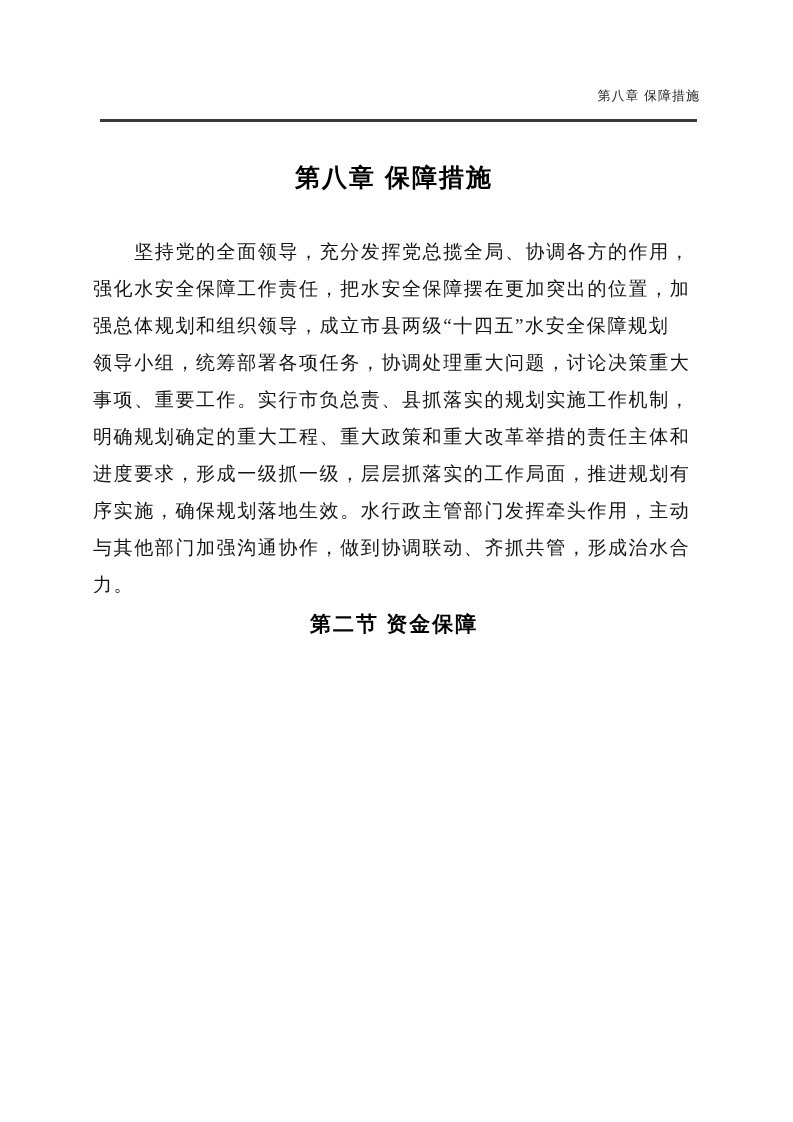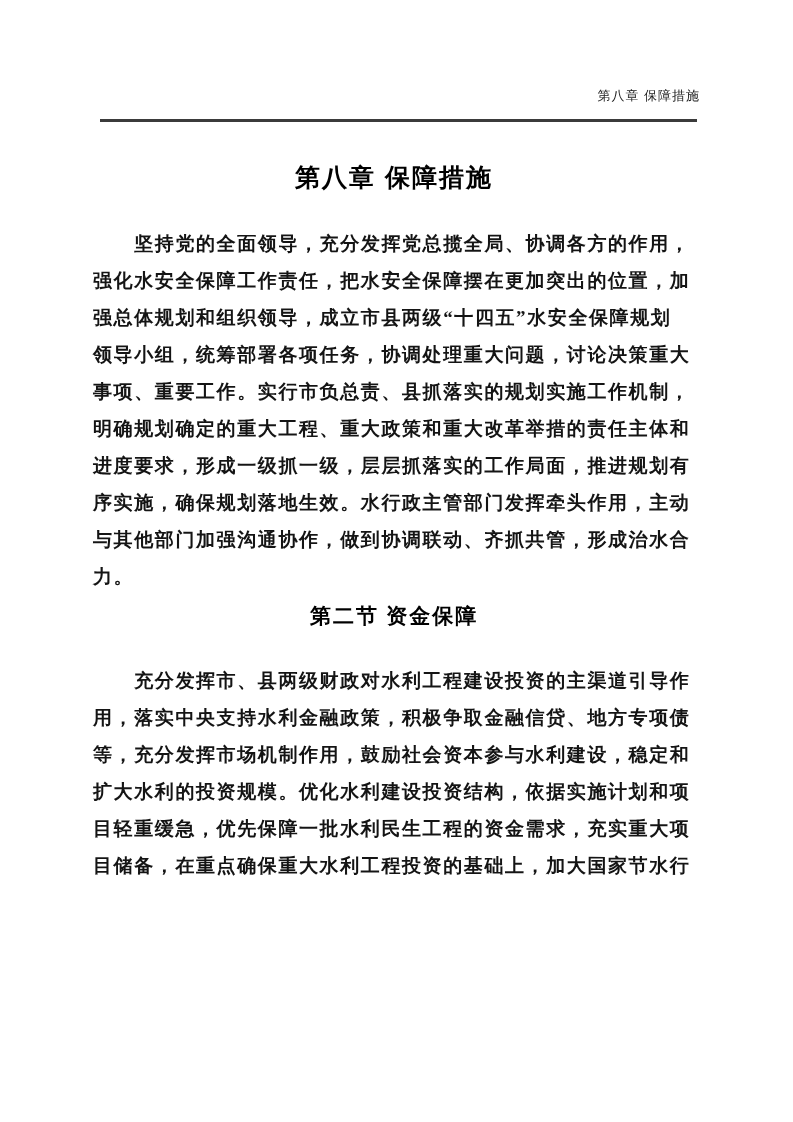--- a/index.html
+++ b/index.html
@@ -59,29 +59,28 @@
     font-weight: bold;
     font-size: 21px;
     line-height: 30px;
     letter-spacing: 2px;
     color: #000000;
   }
   .section-title.s1 { margin-top: 28px; }
   .section-title.s2 { margin-top: 6px; }
 
   .para {
-    margin-top: 31px;
+    margin-top: 39px;
     font-family: "Liberation Serif", serif;
     font-size: 19px;
     line-height: 37px;
     letter-spacing: 1.6px;
     text-align: justify;
     white-space: pre-line;
     color: #141414;
-    font-weight: bold;
   }
 
   .page-number {
     position: absolute;
     top: 1026px;
     left: 0;
     width: 100%;
     text-align: center;
     font-family: "Liberation Serif", serif;
     font-size: 13px;
@@ -109,23 +108,17 @@
 领导小组，统筹部署各项任务，协调处理重大问题，讨论决策重大
 事项、重要工作。实行市负总责、县抓落实的规划实施工作机制，
 明确规划确定的重大工程、重大政策和重大改革举措的责任主体和
 进度要求，形成一级抓一级，层层抓落实的工作局面，推进规划有
 序实施，确保规划落地生效。水行政主管部门发挥牵头作用，主动
 与其他部门加强沟通协作，做到协调联动、齐抓共管，形成治水合
 力。</div>
 
     <div class="section-title s2">第二节 资金保障</div>
 
-    <div class="para">　　充分发挥市、县两级财政对水利工程建设投资的主渠道引导作
-用，落实中央支持水利金融政策，积极争取金融信贷、地方专项债
-等，充分发挥市场机制作用，鼓励社会资本参与水利建设，稳定和
-扩大水利的投资规模。优化水利建设投资结构，依据实施计划和项
-目轻重缓急，优先保障一批水利民生工程的资金需求，充实重大项
-目储备，在重点确保重大水利工程投资的基础上，加大国家节水行</div>
 
   </div>
 
 
 </div>
 
 </body></html>

